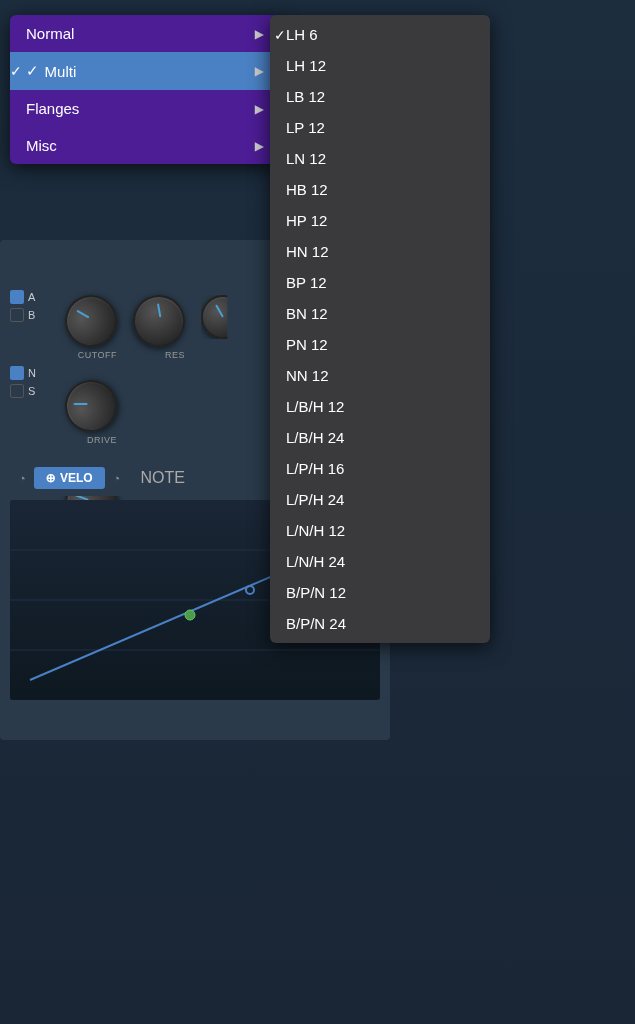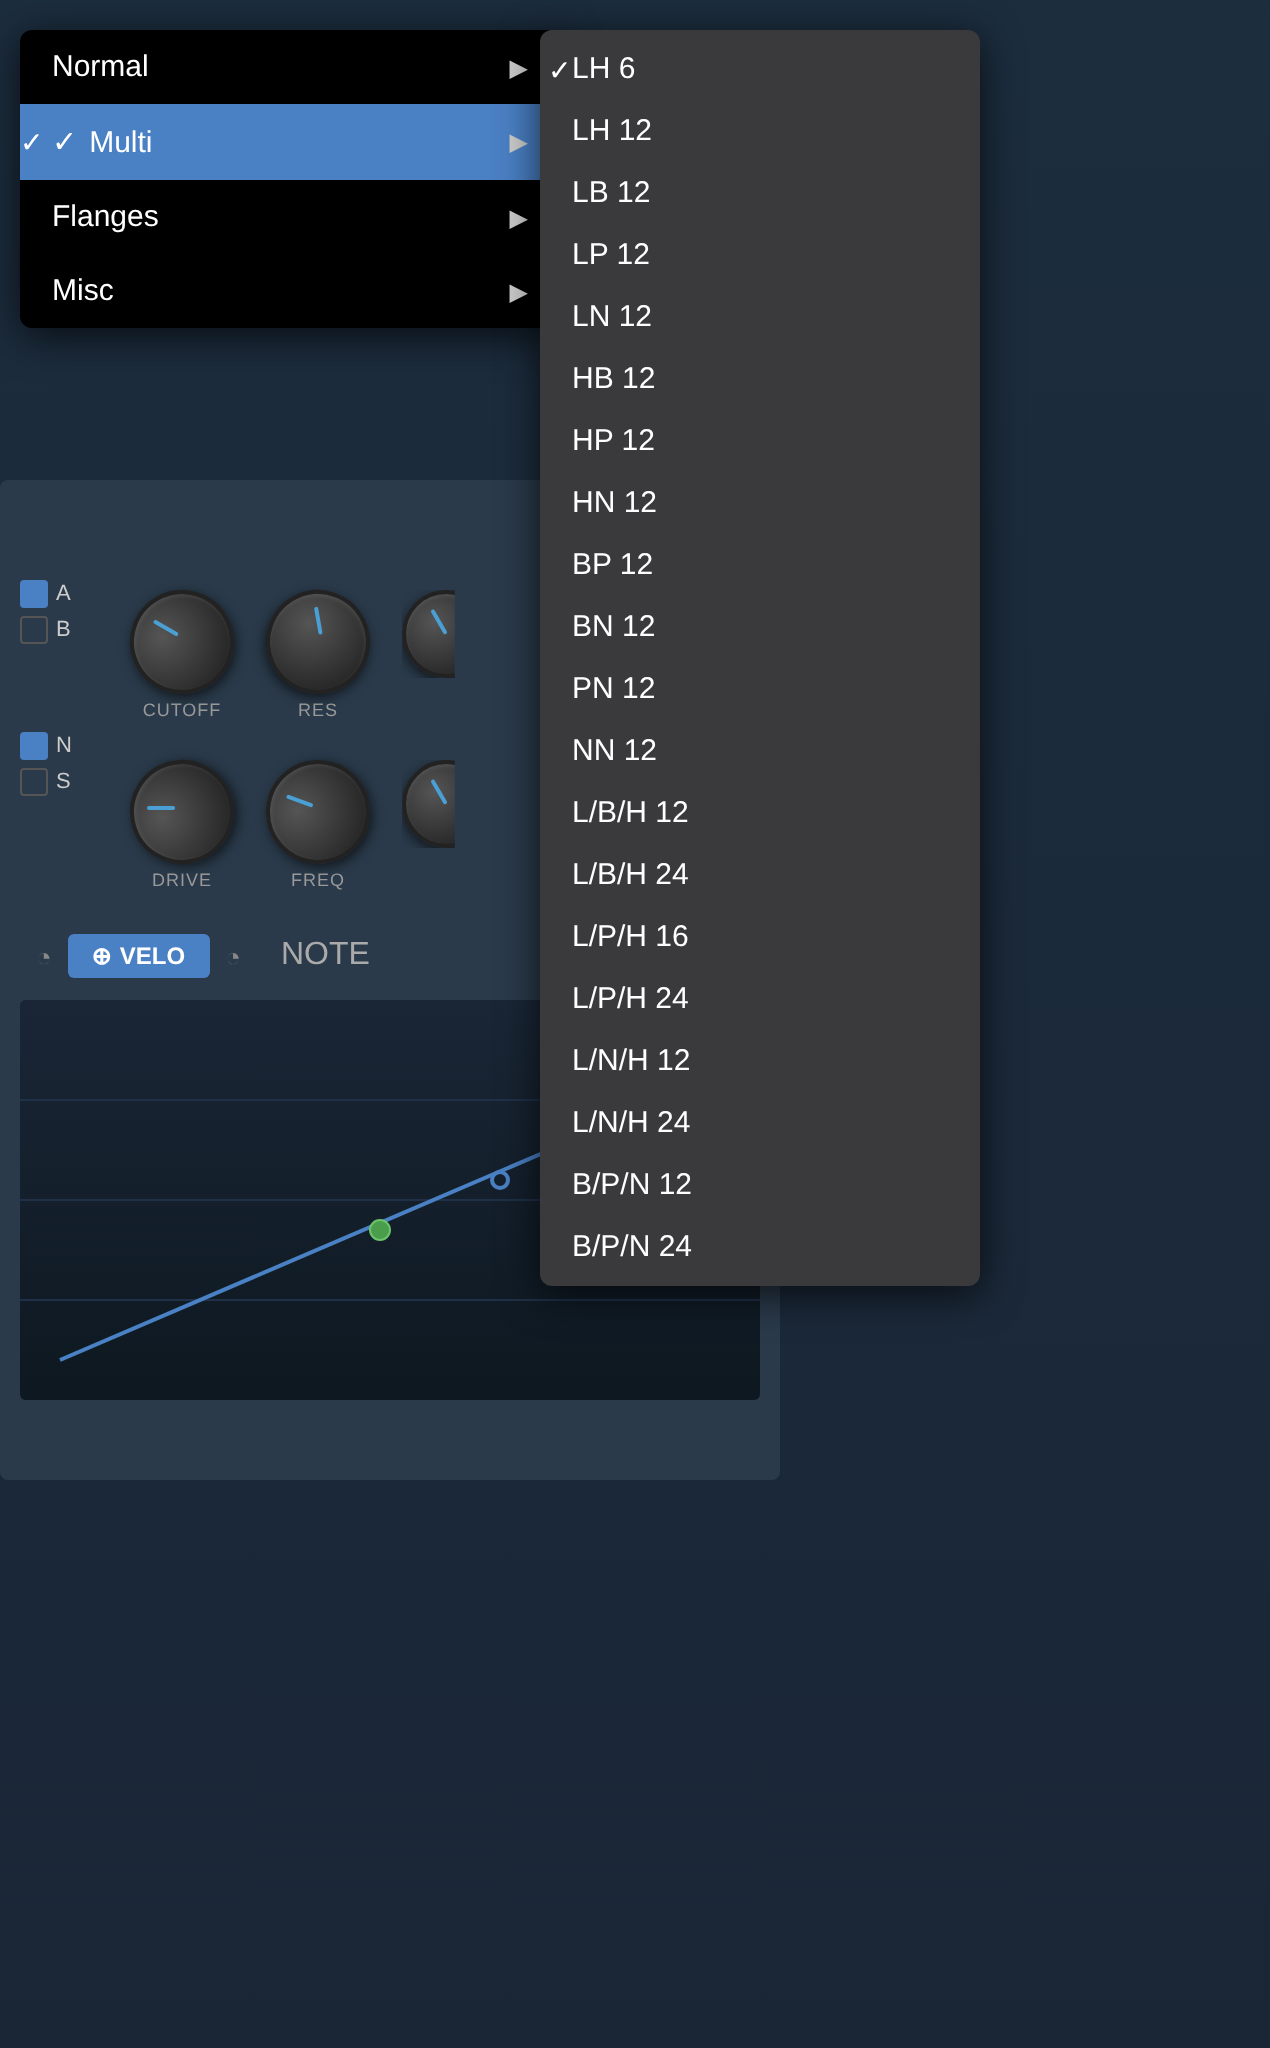--- a/index.html
+++ b/index.html
@@ -58,21 +58,21 @@
     }
 
     .channel-box.empty {
       background: transparent;
       border: 1px solid #555;
     }
 
     .knob {
       display: flex;
       flex-direction: column;
-      align-items: center;
+      align-items: flex-end;
     }
 
     .knob-dial {
       width: 52px;
       height: 52px;
       border-radius: 50%;
       background: radial-gradient(circle at 35% 35%, #555, #1a1a1a);
       border: 2px solid #222;
       position: relative;
       box-shadow: 0 2px 6px rgba(0,0,0,0.6), inset 0 1px 2px rgba(255,255,255,0.1);
@@ -144,21 +144,21 @@
       border-radius: 3px;
       overflow: hidden;
     }
 
     
     .main-menu {
       position: absolute;
       top: 15px;
       left: 10px;
       width: 270px;
-      background: #000000;
+      background: #4c1d95;
       border-radius: 6px;
       box-shadow: 0 4px 20px rgba(0,0,0,0.7);
       overflow: hidden;
       z-index: 10;
     }
 
     .menu-item {
       display: flex;
       align-items: center;
       justify-content: space-between;
@@ -249,21 +249,21 @@
   </div>
   <div class="knob">
     <div class="knob-dial" style="transform:rotate(20deg);"></div>
     <span class="knob-label">RES</span>
   </div>
   <div class="knob">
     <div class="knob-dial" style="width:44px;height:44px;clip-path:inset(0 40% 0 0);"></div>
   </div>
 </div>
 
-<div style="position:absolute;top:380px;left:65px;display:flex;gap:16px;">
+<div style="position:absolute;top:380px;left:65px;display:flex;gap:32px;flex-direction:column;">
   <div class="knob">
     <div class="knob-dial" style="transform:rotate(-60deg);"></div>
     <span class="knob-label">DRIVE</span>
   </div>
   <div class="knob">
     <div class="knob-dial" style="transform:rotate(-40deg);"></div>
     <span class="knob-label">FREQ</span>
   </div>
   <div class="knob">
     <div class="knob-dial" style="width:44px;height:44px;clip-path:inset(0 40% 0 0);"></div>

